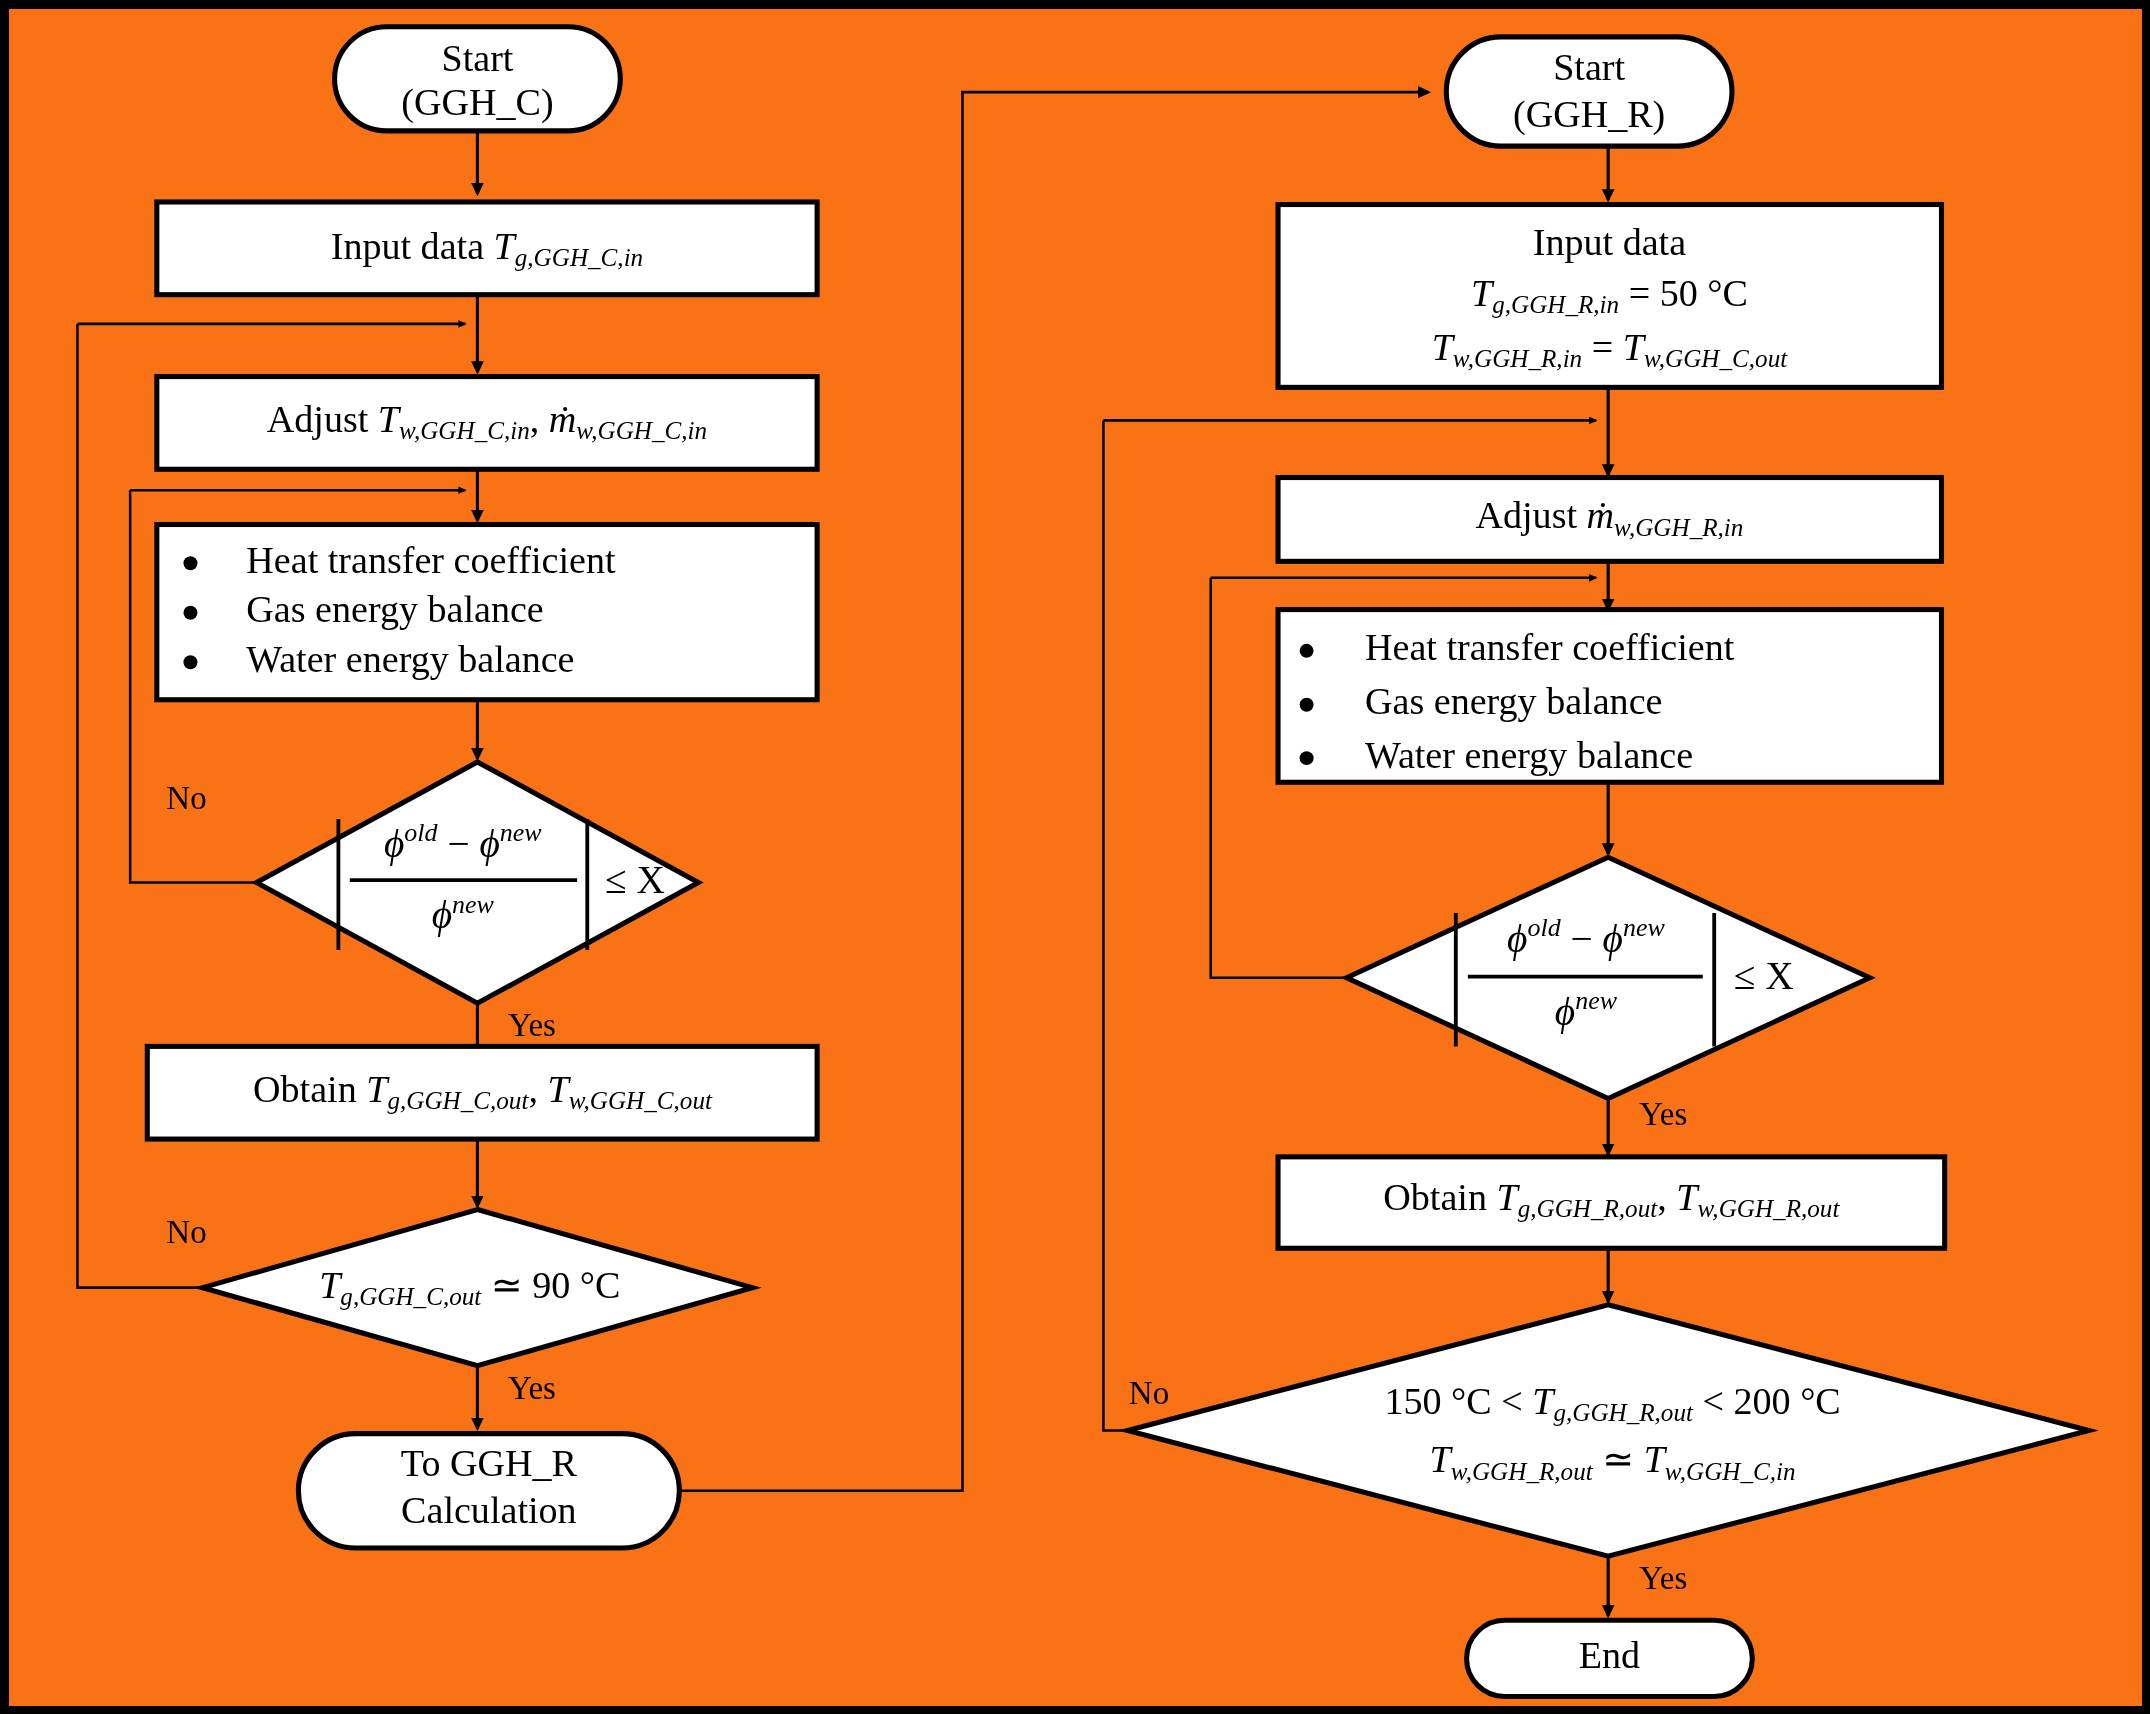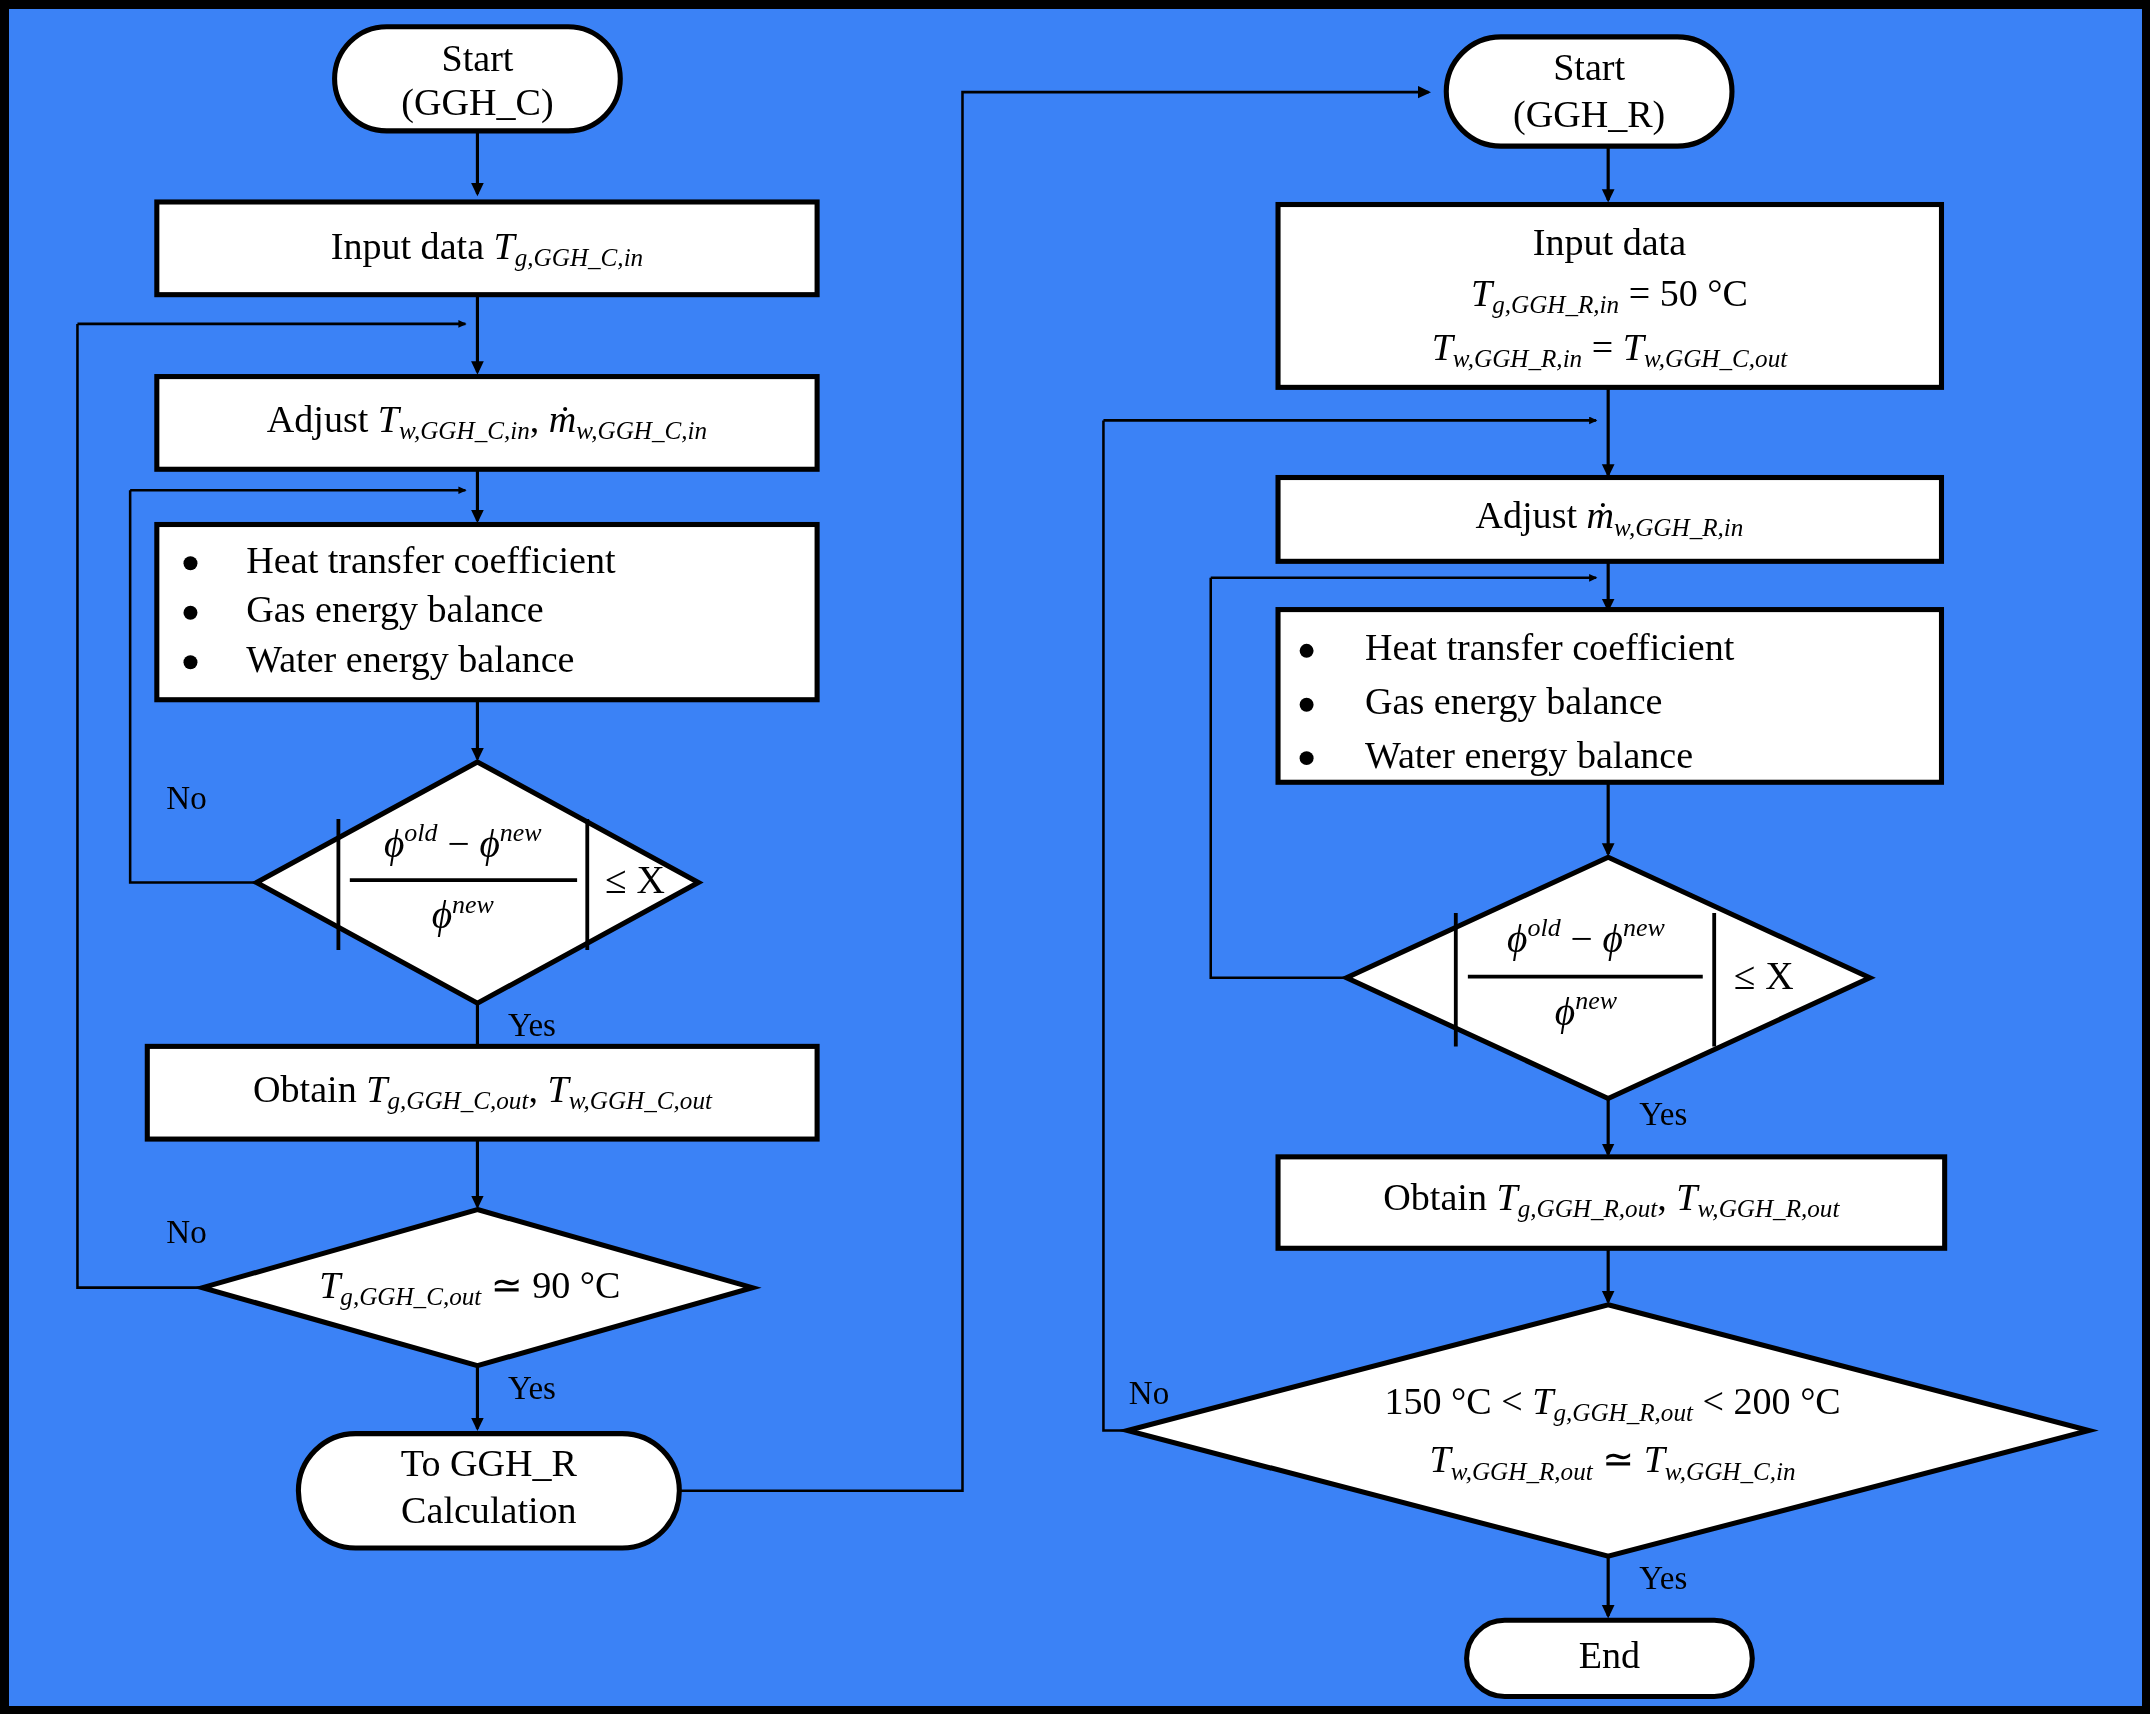--- a/index.html
+++ b/index.html
@@ -1,20 +1,20 @@
 <!DOCTYPE html>
 <html style="font-size:10.2px"><head>
 <meta charset="utf-8">
 <style>
   html, body { margin:0; padding:0; background:#ffffff; }
   body { font-family:"Liberation Serif", serif; }
   #root {
     position:relative;
     width:2151px; height:1715px;
-    background:#3b82f6;
+    background:#f97316;
     overflow:hidden;
   }
   #frame {
     position:absolute; left:0; top:0; width:2151px; height:1715px;
     box-sizing:border-box;
     border:9px solid #000;
   }
   svg.flow { position:absolute; left:0; top:0; width:2151px; height:1715px; }
   .node-text {
     font-family:"Liberation Serif", serif;

